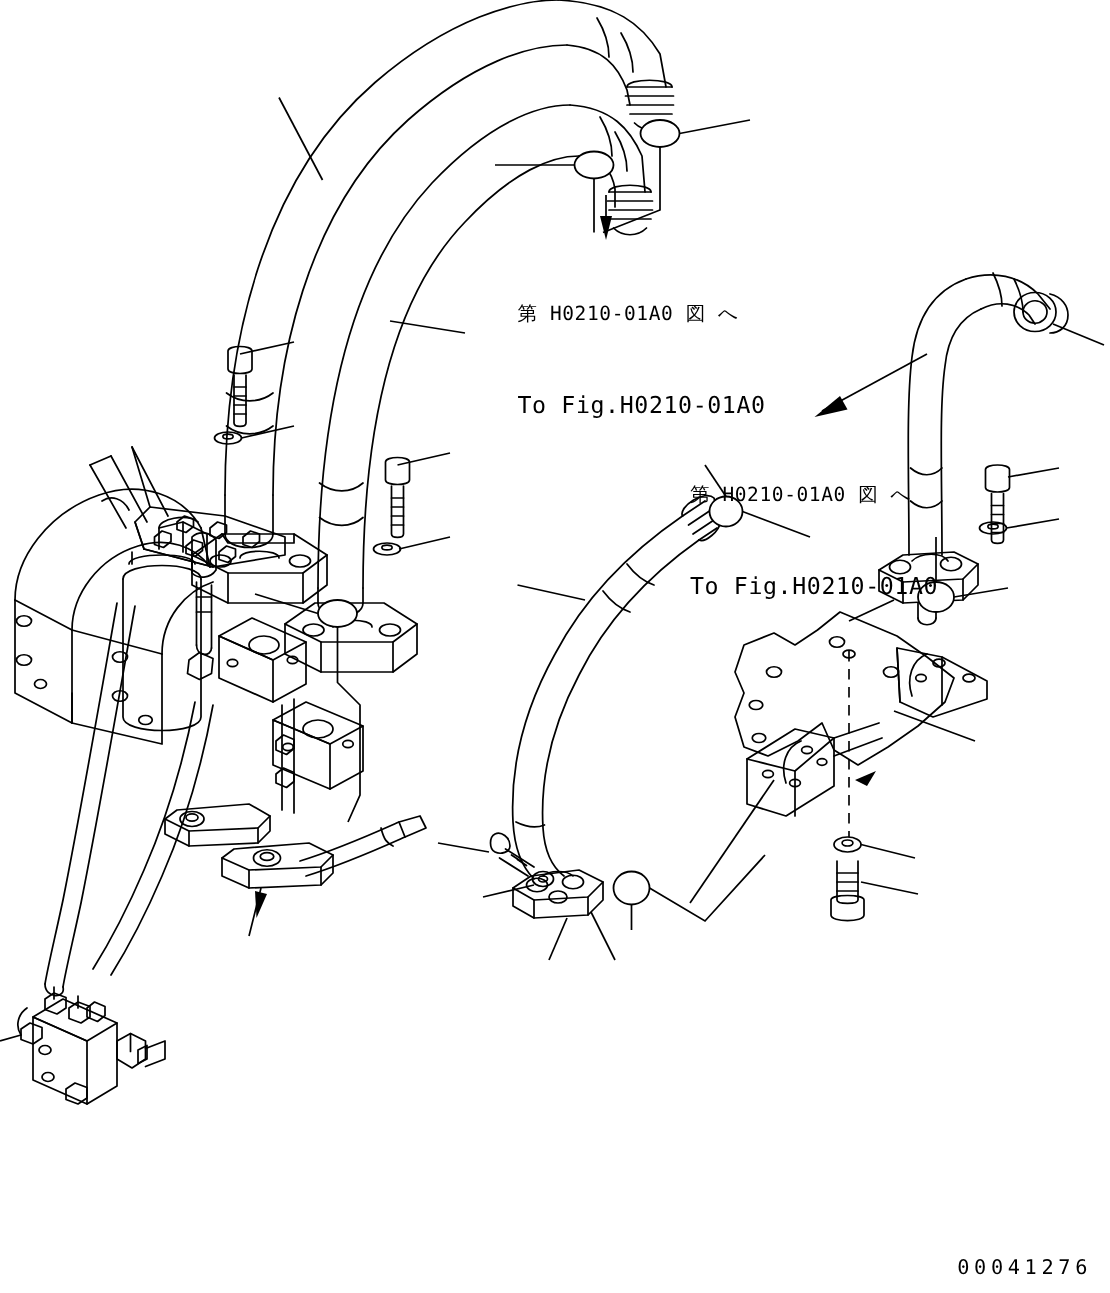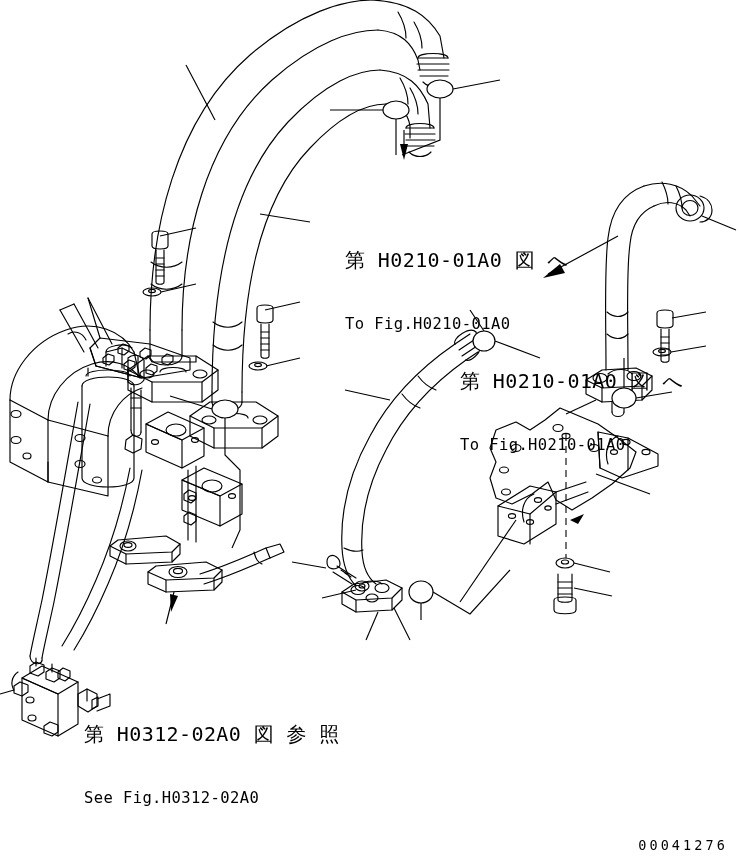--- a/index.html
+++ b/index.html
@@ -55,23 +55,22 @@
   }
   .ref-label {
     position: absolute;
     color: #000000;
     font-family: "DejaVu Sans Mono", "Liberation Mono", monospace;
     white-space: pre;
     line-height: 1.30;
   }
   .ref-label .jp {
     display: block;
-    font-size: 20px;
+    font-size: 13px;
     letter-spacing: 0.4px;
-    margin-top: 45px;
   }
   .ref-label .en {
     display: block;
     font-size: 15.5px;
     letter-spacing: 0.4px;
   }
   #drawing-number {
     position: absolute;
     right: 12px;
     bottom: 9px;
@@ -530,20 +529,16 @@
   <div class="ref-label" style="left:345px; top:160px;">
     <span class="jp">第 H0210-01A0 図 へ</span>
     <span class="en">To Fig.H0210-01A0</span>
   </div>
 
   <div class="ref-label" style="left:460px; top:281px;">
     <span class="jp">第 H0210-01A0 図 へ</span>
     <span class="en">To Fig.H0210-01A0</span>
   </div>
 
-  <div class="ref-label" style="left:84px; top:634px;">
-    <span class="jp">第 H0312-02A0 図 参 照</span>
-    <span class="en">See Fig.H0312-02A0</span>
-  </div>
 
   <div id="drawing-number">00041276</div>
 
 </div>
 
 </body></html>

